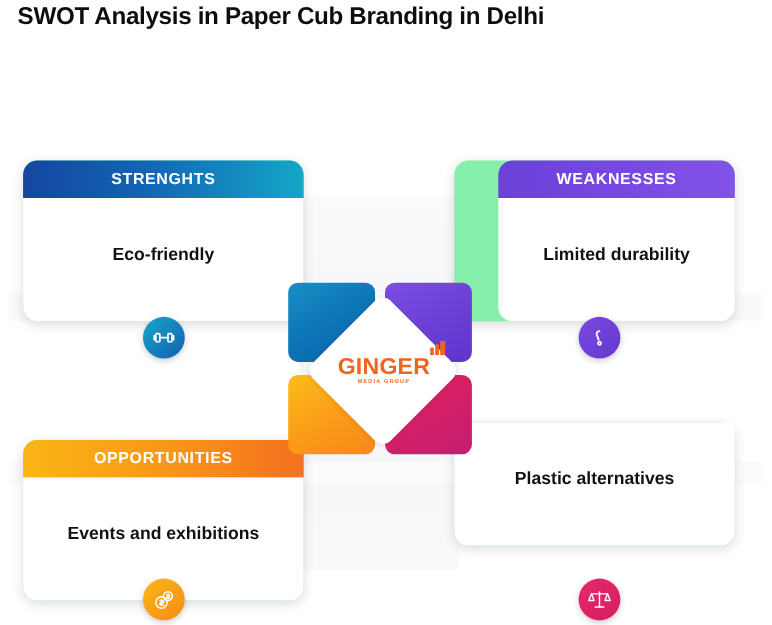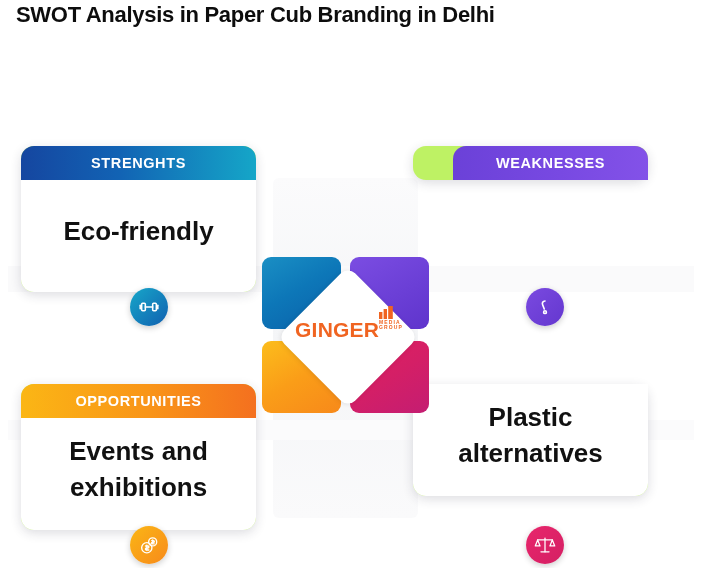--- a/index.html
+++ b/index.html
@@ -48,22 +48,22 @@
     left: 8px;
     top: 420px;
     width: 686px;
     height: 20px;
     background: #fbfbfc;
   }
 
   
   .card {
     position: absolute;
-    width: 235px;
-    background: #bef264;
+    width: 255px;
+    background: #86efac;
     border-radius: 13px;
     box-shadow: 0 3px 11px rgba(40,40,60,0.16);
     overflow: visible;
   }
   .card-header {
     height: 34px;
     border-radius: 13px 13px 0 0;
     display: flex;
     align-items: center;
     justify-content: center;
@@ -74,38 +74,38 @@
   }
   .card-body {
     background: #ffffff;
     border-radius: 0 0 13px 13px;
     display: flex;
     align-items: center;
     justify-content: center;
     text-align: center;
     padding: 6px 14px 14px 14px;
     color: #111111;
-    font-size: 26px;
+    font-size: 16px;
     font-weight: bold;
     line-height: 1.38;
   }
 
   #card-strengths { left: 21px;  top: 146px; }
   #card-strengths .card-header {
     background: linear-gradient(90deg,#1546a0 0%, #1263b4 42%, #15a6c8 100%);
   }
   #card-strengths .card-body { height: 112px; }
 
   #card-weaknesses { left: 413px; top: 146px; padding-left: 40px; }
   #card-weaknesses .card-header {
     background: linear-gradient(90deg,#6b41d8 0%, #7849e2 55%, #8352e8 100%);
   }
   #card-weaknesses .card-body { height: 112px; }
 
-  #card-opportunities { left: 21px; top: 384px; }
+  #card-opportunities { left: 21px; top: 400px; }
   #card-opportunities .card-header {
     background: linear-gradient(90deg,#fbb615 0%, #f99418 55%, #f4701f 100%);
   }
   #card-opportunities .card-body { height: 112px; }
 
   #card-threats { left: 413px; top: 384px; }
   #card-threats .card-header {
     background: linear-gradient(90deg,#f2363f 0%, #e02168 55%, #b4208e 100%);
   }
   #card-threats .card-body { height: 112px; }
@@ -183,22 +183,22 @@
     box-shadow: 0 1px 5px rgba(0,0,0,0.10);
   }
 
   .logo-wrap {
     position: absolute;
     left: 35px;
     top: 62px;
     width: 104px;
     height: 34px;
     display: flex;
-    flex-direction: row;
-    align-items: flex-start;
+    flex-direction: column;
+    align-items: center;
     justify-content: center;
   }
   .logo-main {
     font-family: "Liberation Sans", sans-serif;
     font-size: 21px;
     font-weight: bold;
     color: #f06421;
     letter-spacing: 0.2px;
     line-height: 1;
     position: relative;
@@ -237,20 +237,21 @@
     <rect x="4" y="8" width="4" height="8" rx="1"></rect>
     <rect x="16" y="8" width="4" height="8" rx="1"></rect>
     <line x1="8" y1="12" x2="16" y2="12"></line>
     <line x1="2.4" y1="10" x2="2.4" y2="14"></line>
     <line x1="21.6" y1="10" x2="21.6" y2="14"></line>
   </svg>
 </div>
 
 <div class="card" id="card-weaknesses">
   <div class="card-header">WEAKNESSES</div>
+  <div class="card-body">Limited durability</div>
 </div>
 <div class="icon-badge" id="icon-weaknesses">
   <svg width="22" height="22" viewBox="0 0 24 24" fill="none" stroke="#ffffff" stroke-width="1.8" stroke-linecap="round">
     <path d="M12 5.5 C9.6 5.5 8.6 7.6 9.4 9.6 L11.2 14.2"></path>
     <circle cx="12" cy="17.6" r="1.5"></circle>
   </svg>
 </div>
 
 <div class="card" id="card-opportunities">
   <div class="card-header">OPPORTUNITIES</div>

